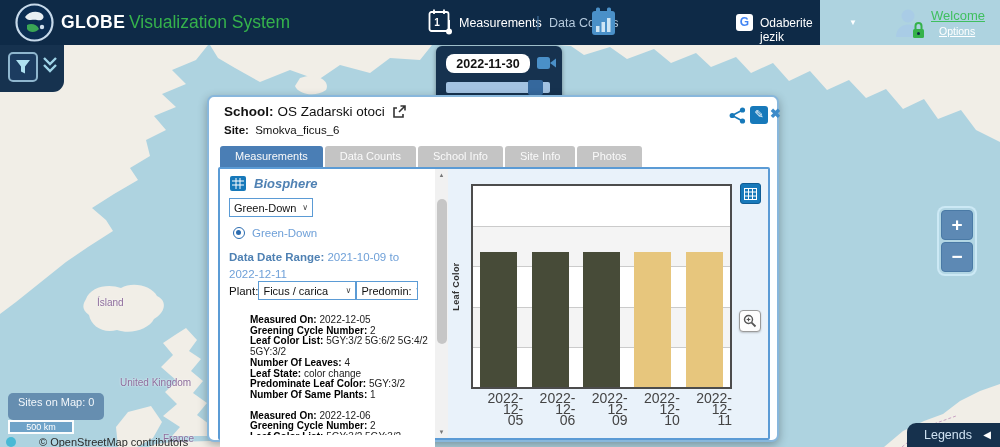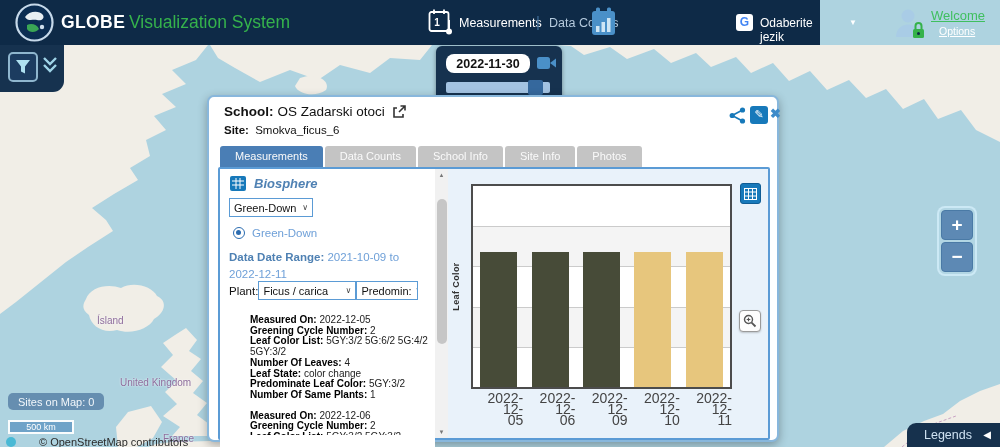--- a/index.html
+++ b/index.html
@@ -4,21 +4,21 @@
 <style>
   * { box-sizing: border-box; margin: 0; padding: 0; }
   html,body { width:1000px; height:447px; overflow:hidden; }
   body { font-family:"Liberation Sans", sans-serif; position:relative; background:#aed3e0; }
   #app { position:absolute; inset:0; width:1000px; height:447px; overflow:hidden; }
 
   
   #map-svg { position:absolute; left:0; top:0; }
   .map-label { position:absolute; color:#8d6c9c; font-size:10px; text-shadow:0 0 2px #fff; }
   .sites-badge { position:absolute; left:8px; top:393px; background:rgba(92,132,168,.88); color:#f2f7fb;
-      font-size:11px; padding:3px 10px 2px; border-radius:5px; }
+      font-size:11px; padding:3px 10px 12px; border-radius:5px; }
   .scalebar { position:absolute; left:8px; top:420px; width:66px; height:14px;
       border:2px solid rgba(255,255,255,.9); background:rgba(255,255,255,.35); }
   .scalebar .fill { position:absolute; inset:0; background:#6fa3c8; color:#fff; font-size:9px;
       text-align:center; line-height:10px; }
   .attribution { position:absolute; left:6px; top:436px; display:flex; align-items:center; gap:23px; }
   .osm-dot { width:10px; height:10px; border-radius:50%; background:#49b9d5; }
   .attr-text { font-size:11px; color:#2b2b2b; }
 
   .zoom-ctl { position:absolute; left:937px; top:206px; width:40px; height:70px;
       border:2px solid rgba(205,233,245,.95); border-radius:8px; padding:2px;
@@ -148,21 +148,21 @@
     <path d="M128,412 L151,406 L162,422 L153,438 L137,447 L118,447 L116,427 Z" fill="#f1eee7"></path>
 
     <path d="M148,447 L310,447 L302,441 L252,437 L210,441 L172,442 L156,444 Z" fill="#f1eee7"></path>
 
     <path d="M556,45 L1000,45 L1000,142 L976,130 L961,110 L938,119 L924,99 L903,109 L886,89 L866,98 L849,80 L827,90 L810,71 L789,81 L773,63 L751,73 L736,57 L711,67 L696,53 L671,63 L654,49 L627,59 L610,47 L584,55 L571,46 Z" fill="#f1eee7"></path>
 
     <path d="M1000,384 L1000,447 L884,447 L903,431 L924,421 L943,414 L960,401 L980,391 Z" fill="#f1eee7"></path>
     <path d="M902,447 L928,426 L956,416" fill="none" stroke="#c9a3c4" stroke-width="1" stroke-dasharray="3,2"></path>
   </svg>
 
-  <div class="map-label" style="left:97px; top:315px;text-align:right;">Ísland</div>
+  <div class="map-label" style="left:97px; top:297px;text-align:right;">Ísland</div>
   <div class="map-label" style="left:120px; top:377px;">United Kingdom</div>
   <div class="map-label" style="left:163px; top:433px;">France</div>
 
   <div class="sites-badge">Sites on Map: 0</div>
 
   <div class="scalebar">
     <div class="fill">500 km</div>
   </div>
 
   <div class="attribution">

